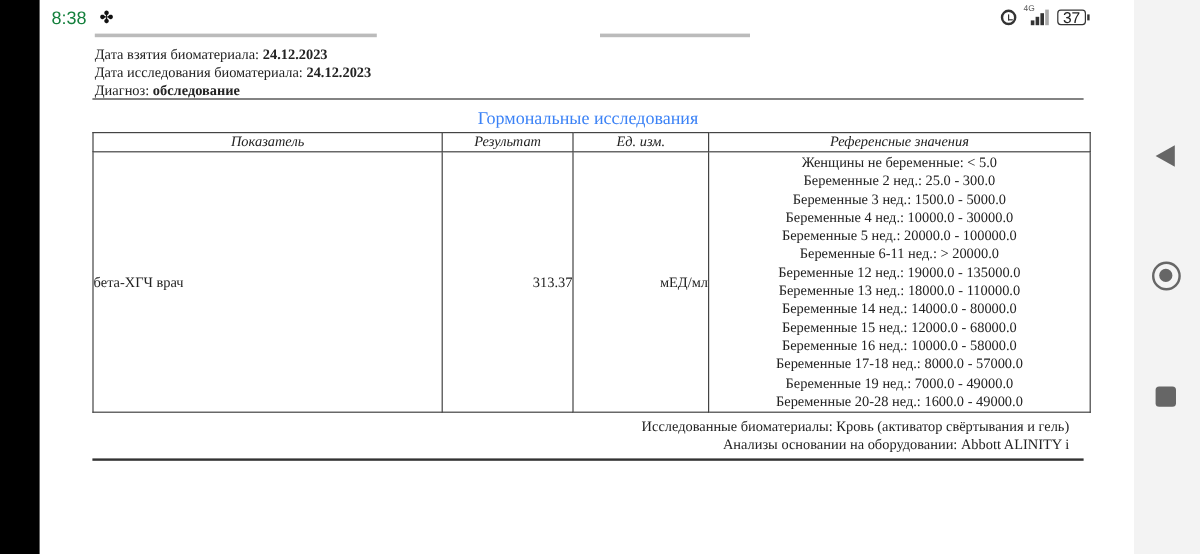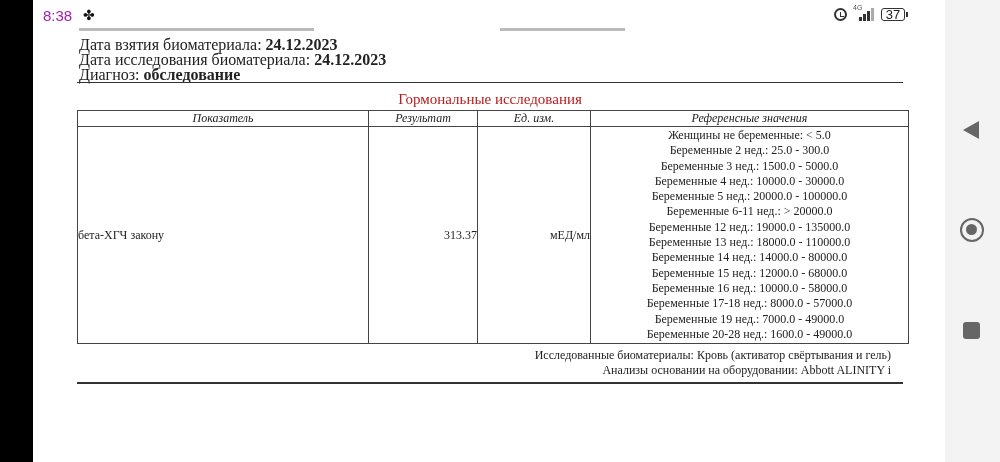--- a/index.html
+++ b/index.html
@@ -5,39 +5,39 @@
   html, body { margin: 0; padding: 0; }
   body {
     width: 1000px; height: 462px; position: relative; overflow: hidden;
     background: #ffffff;
     font-family: "Liberation Serif", serif;
     color: #222;
   }
   .left-strip { position: absolute; left: 0; top: 0; width: 33px; height: 462px; background: #000; }
   .nav-bar { position: absolute; left: 945px; top: 0; width: 55px; height: 462px; background: #f3f3f3; }
   .status-bar { position: absolute; left: 33px; top: 0; width: 912px; height: 30px; }
-  .time { position: absolute; left: 10px; top: 7px; font-family: "Liberation Sans", sans-serif; font-size: 15px; color: #a21caf; }
+  .time { position: absolute; left: 10px; top: 7px; font-family: "Liberation Sans", sans-serif; font-size: 15px; color: #15803d; }
   .fan-icon { position: absolute; left: 50px; top: 7px; font-size: 14px; color: #111; font-family: "DejaVu Sans", sans-serif; }
   .status-icons { position: absolute; right: 40px; top: 7px; display: flex; align-items: center; gap: 6px; }
   .alarm-icon { width: 13px; height: 13px; border: 2px solid #333; border-radius: 50%; box-sizing: border-box; position: relative; }
   .alarm-icon::after { content: ""; position: absolute; left: 4px; top: 2px; width: 3px; height: 4px; border-left: 1.5px solid #333; border-bottom: 1.5px solid #333; }
   .signal { position: relative; width: 22px; height: 14px; }
   .signal .net { position: absolute; left: 0; top: -3px; font-family: "Liberation Sans", sans-serif; font-size: 7px; color: #555; }
   .signal .bar { position: absolute; bottom: 0; width: 2.5px; background: #333; }
   .battery { position: relative; width: 22px; height: 11px; border: 1.3px solid #333; border-radius: 3px; font-family: "Liberation Sans", sans-serif; font-size: 13px; line-height: 11px; text-align: center; color: #222; }
   .battery::after { content: ""; position: absolute; right: -4px; top: 3px; width: 2px; height: 5px; background: #333; }
 
   .doc { position: absolute; left: 77px; top: 24px; width: 826px; }
   .clipped-line { position: absolute; left: 0; top: 2px; height: 7px; overflow: hidden; width: 826px; }
   .clipped-line span { position: absolute; top: 2px; height: 3px; background: #bbb; }
-  .meta { position: absolute; left: 2px; font-size: 16px; line-height: 14px; }
+  .meta { position: absolute; left: 2px; font-size: 12px; line-height: 14px; }
   .meta b { font-weight: bold; }
   .meta-rule { position: absolute; left: 0; top: 58px; width: 826px; height: 1px; background: #333; }
 
-  .section-title { position: absolute; left: 0; top: 67px; width: 826px; text-align: center; font-size: 15px; color: #b91c1c; }
+  .section-title { position: absolute; left: 0; top: 67px; width: 826px; text-align: center; font-size: 15px; color: #3b82f6; }
   table.results { position: absolute; left: 0; top: 86px; width: 832px; border-collapse: collapse; font-size: 12px; }
   table.results th, table.results td { border: 1.3px solid #444; padding: 0; }
   table.results th { font-weight: normal; font-style: italic; height: 15px; font-size: 12px; }
   table.results td { vertical-align: middle; }
   td.name { padding-left: 2px; }
   td.center { text-align: right; }
   .ref-list { text-align: center; line-height: 15.3px; padding: 1px 0 1px 0; }
 
   .footnote { position: absolute; right: 12px; font-size: 12px; text-align: right; }
   .bottom-rule { position: absolute; left: 0; top: 358px; width: 826px; height: 1.5px; background: #333; }
@@ -92,21 +92,21 @@
     <thead>
       <tr>
         <th style="width:290px">Показатель</th>
         <th style="width:108px">Результат</th>
         <th style="width:112px">Ед. изм.</th>
         <th>Референсные значения</th>
       </tr>
     </thead>
     <tbody>
       <tr>
-        <td class="name">бета-ХГЧ закону</td>
+        <td class="name">бета-ХГЧ врач</td>
         <td class="center">313.37</td>
         <td class="center">мЕД/мл</td>
         <td>
           <div class="ref-list">
             <div>Женщины не беременные: &lt; 5.0</div>
             <div>Беременные 2 нед.: 25.0 - 300.0</div>
             <div>Беременные 3 нед.: 1500.0 - 5000.0</div>
             <div>Беременные 4 нед.: 10000.0 - 30000.0</div>
             <div>Беременные 5 нед.: 20000.0 - 100000.0</div>
             <div>Беременные 6-11 нед.: &gt; 20000.0</div>

